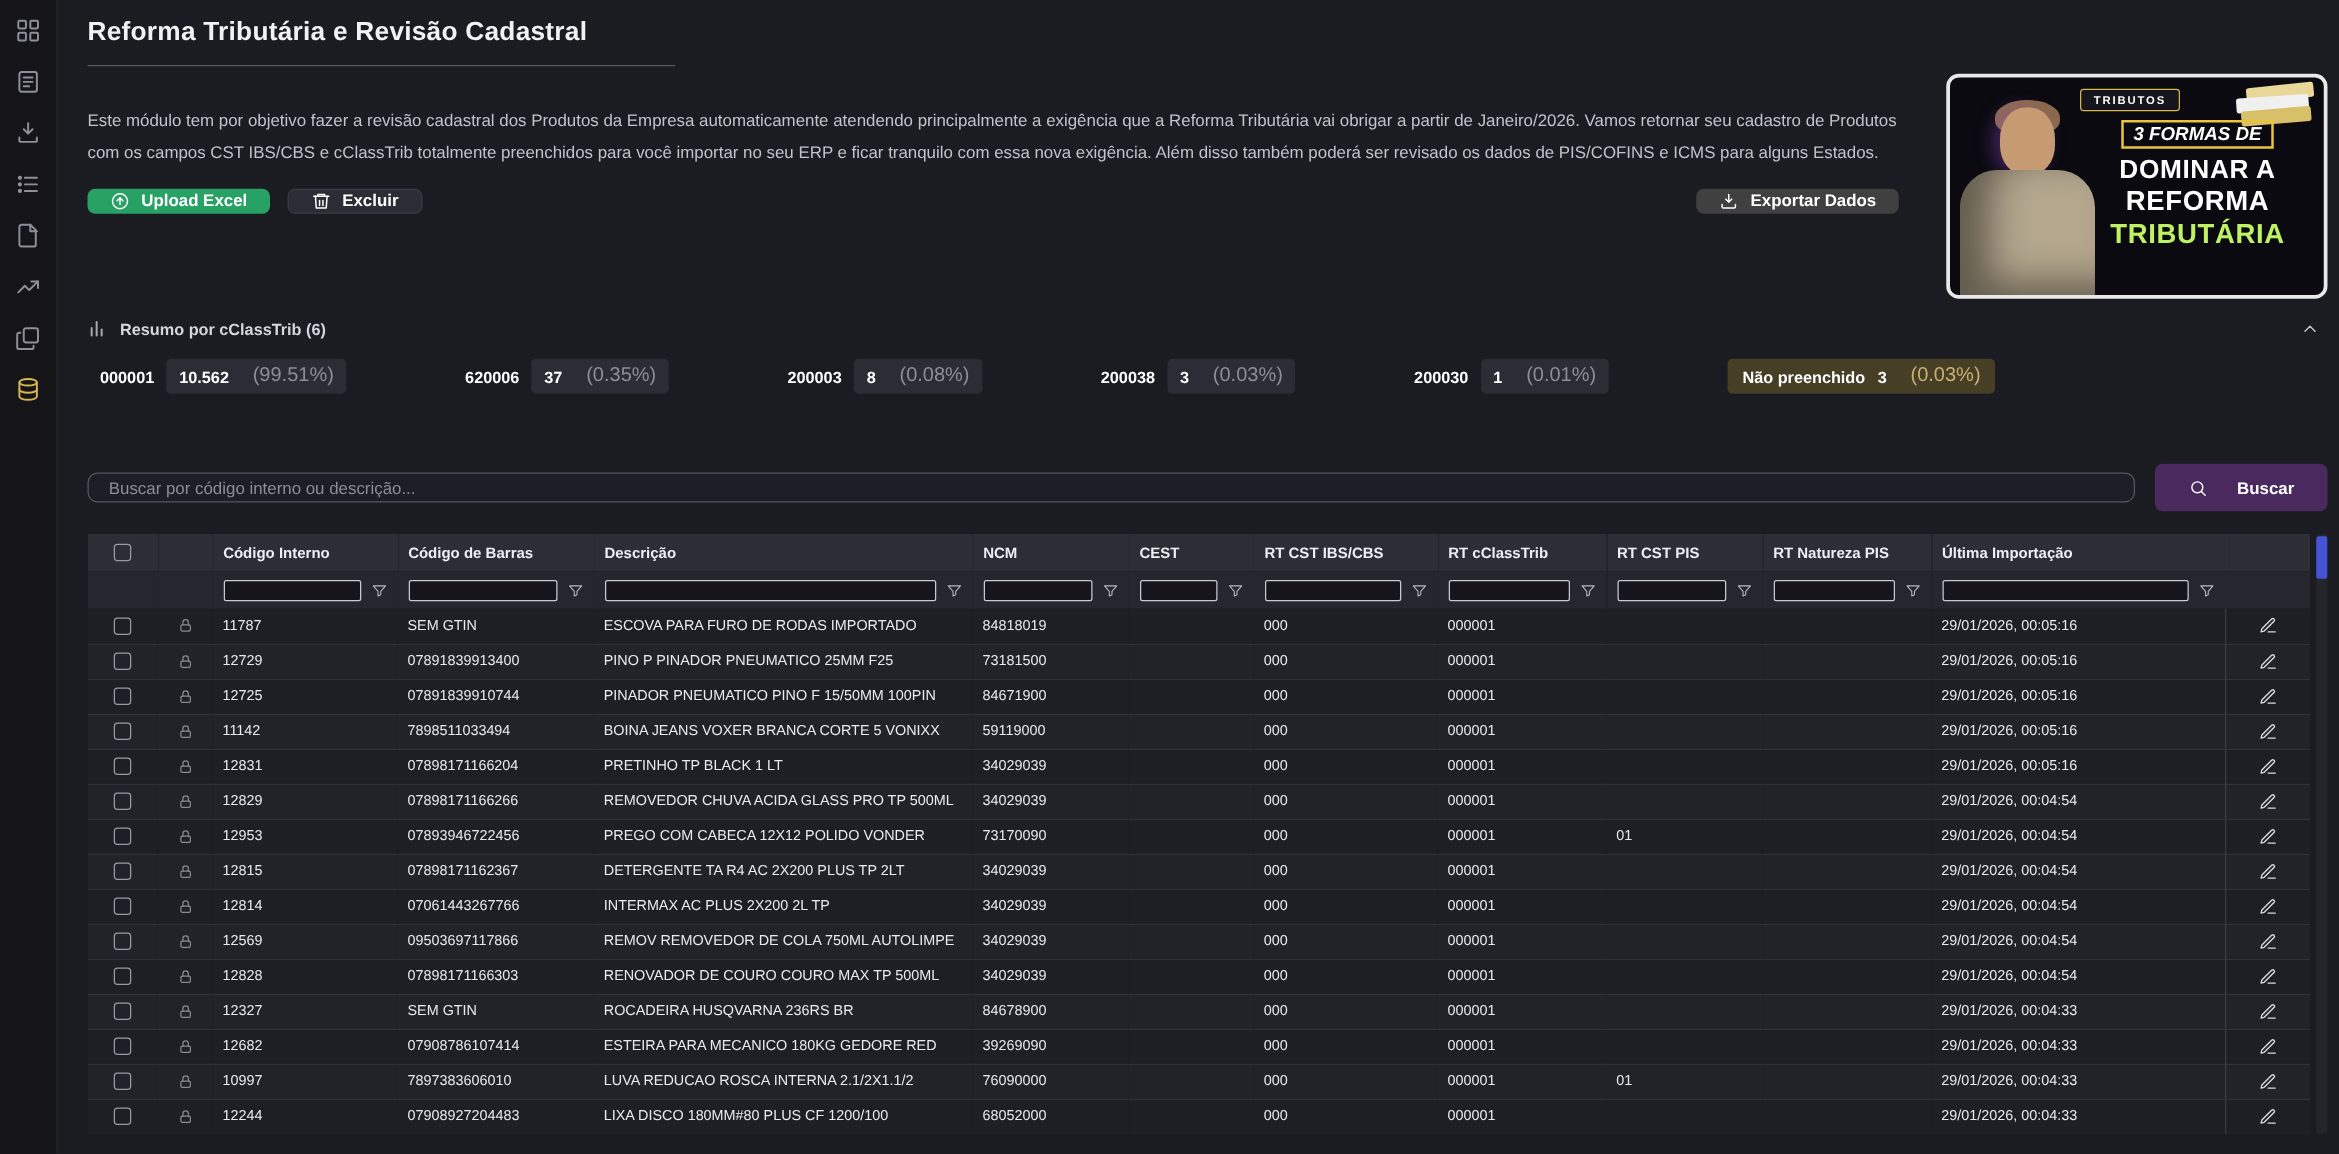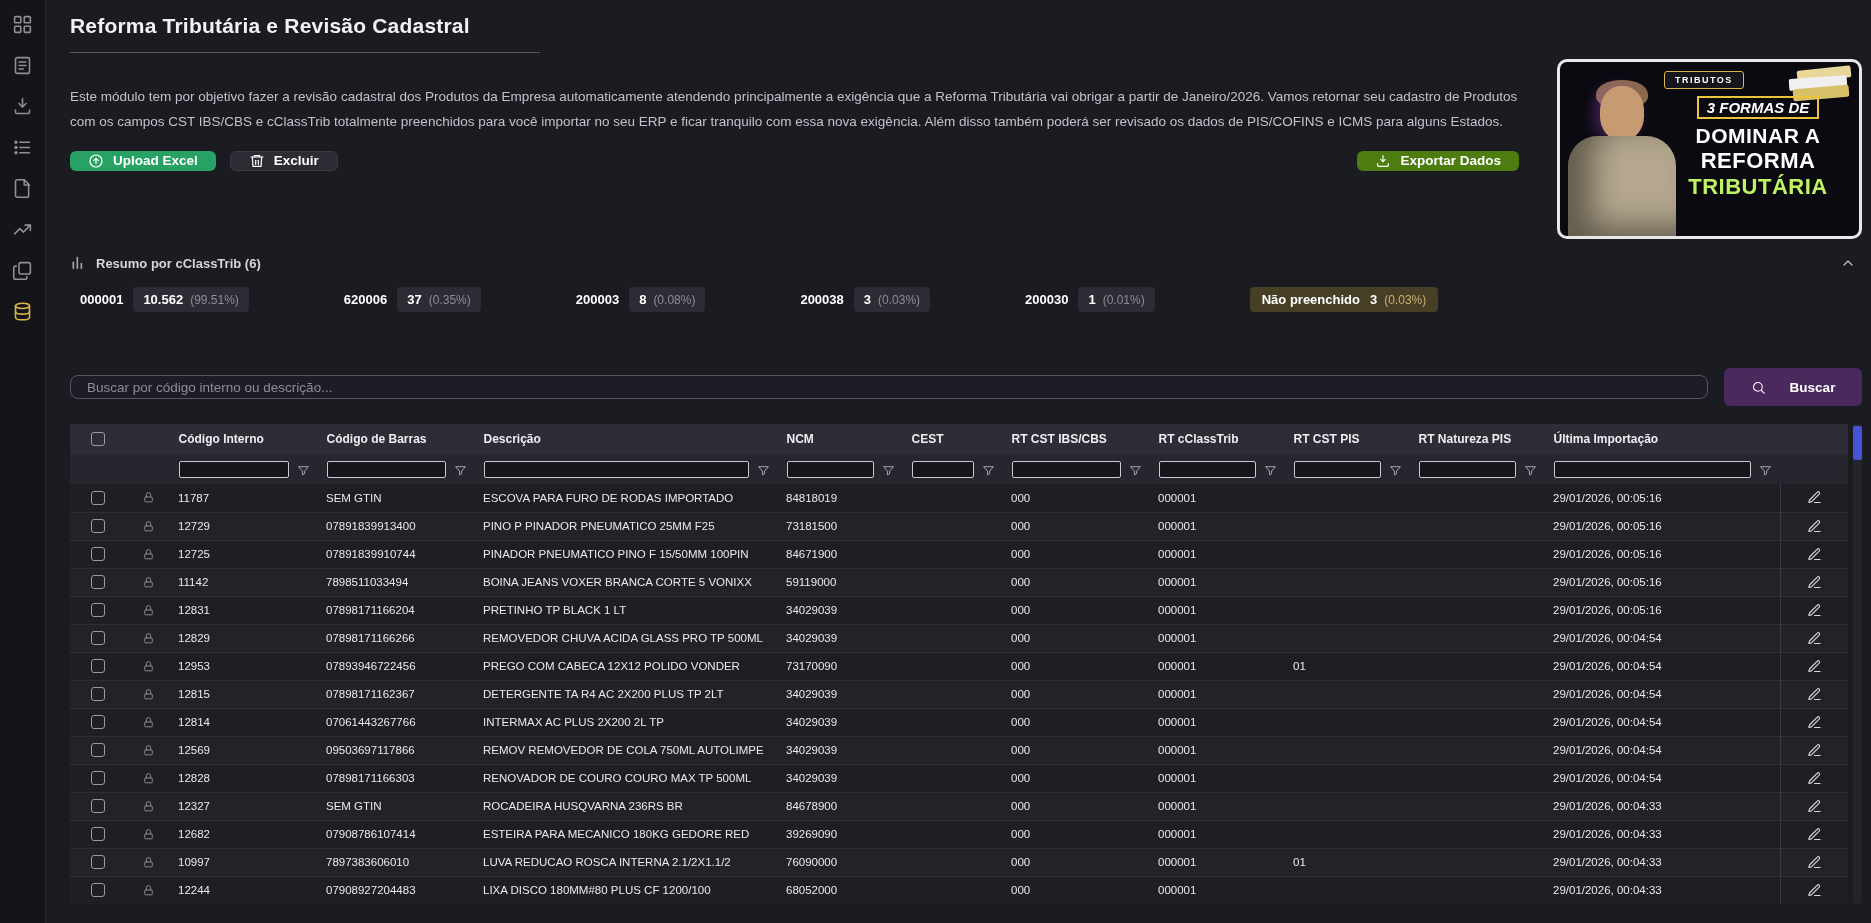--- a/index.html
+++ b/index.html
@@ -33,21 +33,21 @@
     color:#c2c2cc; font-size:13.5px; line-height:1.85; margin-top:22px; padding-right:22px; max-width:1480px;
   }
   .btn-row { display:flex; align-items:center; gap:14px; margin-top:16px; padding-right:22px; }
   .btn {
     height:20px; border:none; border-radius:6px; padding:0 18px; font-size:13.5px; font-weight:600;
     font-family:inherit; color:#fff; display:inline-flex; align-items:center; gap:9px; cursor:pointer;
   }
   .btn svg { width:16px; height:16px; }
   .btn-green { background:#27a164; }
   .btn-dark { background:#2c2c35; border:1px solid #3a3a44; }
-  .btn-purple { background:#4d7c0f; margin-left:auto; }
+  .btn-purple { background:#404040; margin-left:auto; }
 
   
   .promo {
     position:relative; width:305px; height:180px; flex-shrink:0; margin-left:16px; margin-top:-4px;
     background:#0a0a10; border:3px solid #e8e8e8; border-radius:10px; overflow:hidden; cursor:pointer;
   }
   .promo-person { position:absolute; left:2px; bottom:0; width:120px; height:158px; }
   .promo-person .hair { position:absolute; left:34px; top:2px; width:52px; height:28px; background:#8a6a4a; border-radius:50% 50% 40% 40%; }
   .promo-person .head { position:absolute; left:38px; top:8px; width:44px; height:54px; background:#c79b72; border-radius:46% 46% 44% 44%; box-shadow:-6px 0 14px rgba(170,80,220,.35); }
   .promo-person .bod { position:absolute; left:6px; top:58px; width:108px; height:100px; background:#b4a78e; border-radius:30px 30px 0 0; box-shadow:inset 24px -10px 30px rgba(0,0,0,.45); }
@@ -68,21 +68,21 @@
 
   
   .summary-header { display:flex; align-items:center; gap:10px; margin-top:16px; color:#d6d6de; font-size:13px; font-weight:600; }
   .summary-header svg { width:16px; height:16px; color:#a8a8b2; }
   .summary-header .chev { margin-left:auto; margin-right:6px; cursor:pointer; color:#c2c2cc; }
   .chips { display:flex; align-items:center; gap:95px; margin-top:12px; padding:4px 0 4px 10px; }
   .chip { display:flex; align-items:center; gap:10px; font-size:13px; white-space:nowrap; }
   .chip-code { font-weight:700; color:#fff; }
   .chip-pill { background:#2c2c35; border-radius:4px; padding:5px 10px; display:inline-flex; align-items:center; gap:7px; }
   .chip-count { font-weight:700; color:#fff; }
-  .chip-pct { color:#8d8d98; font-size:12px; }
+  .chip-pct { color:#8d8d98; font-size:16px;margin-left:12px; }
   .chip.highlight { background:#473e26; border-radius:4px; padding:5px 12px; }
   .chip.highlight .chip-pill { background:transparent; padding:0; }
   .chip.highlight .chip-pct { color:#c9b070; }
 
   
   .search-row { display:flex; align-items:center; gap:16px; margin-top:52px; }
   .search-input {
     flex:1; height:24px; background:#1d1d25; border:1px solid #565664; border-radius:8px;
     color:#e8e8ee; padding:0 16px; font-size:13.5px; font-family:inherit; outline:none;
   }

